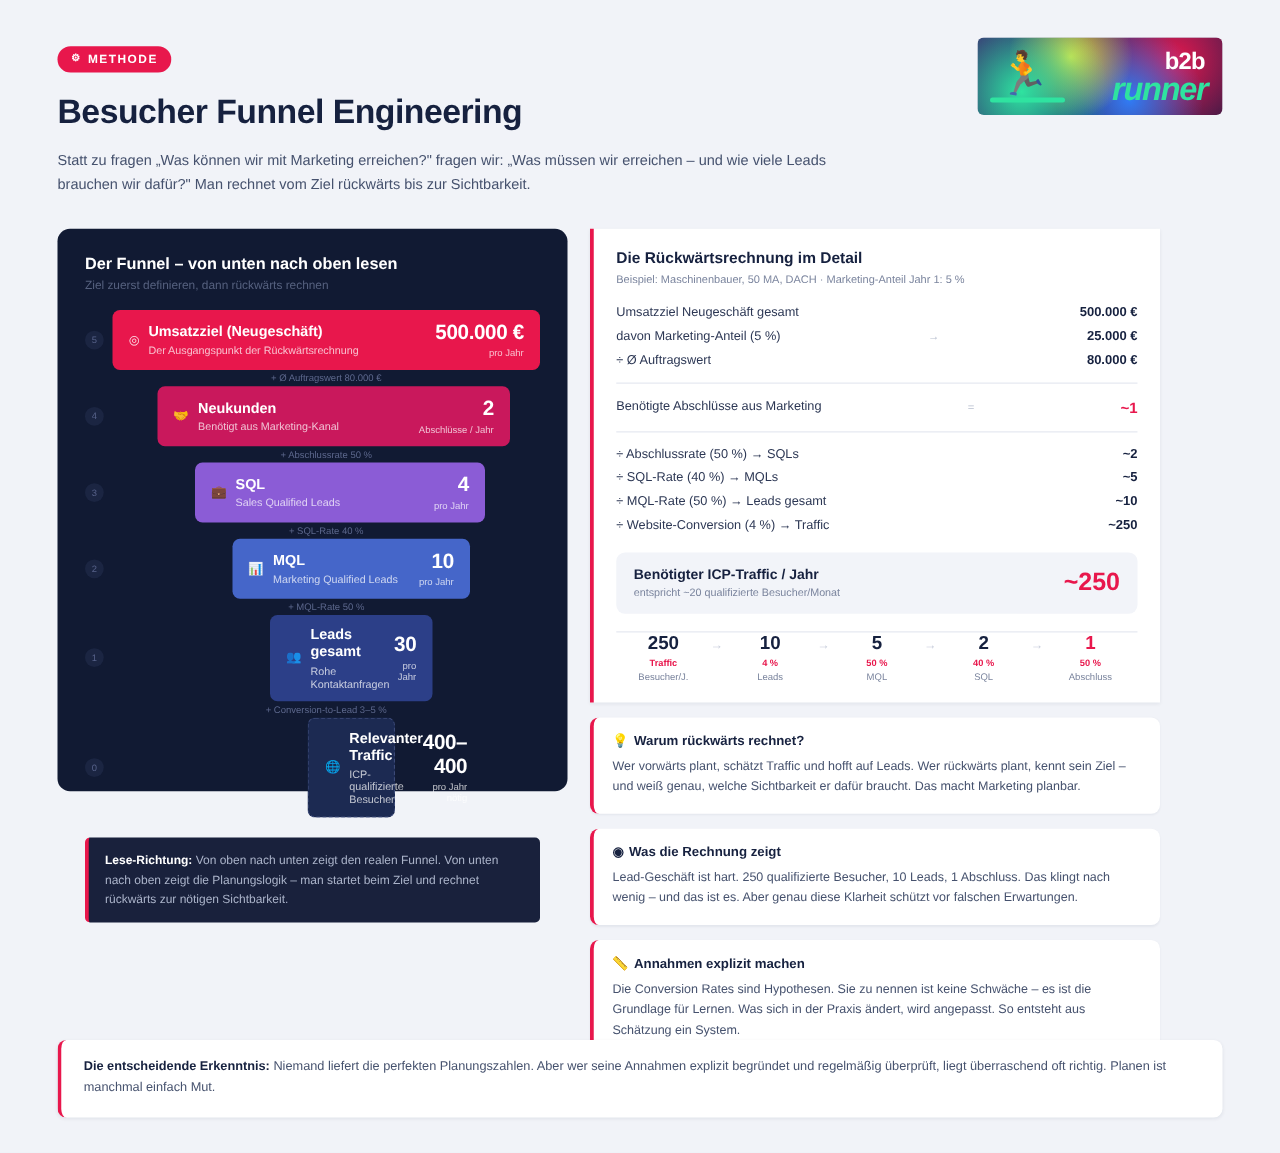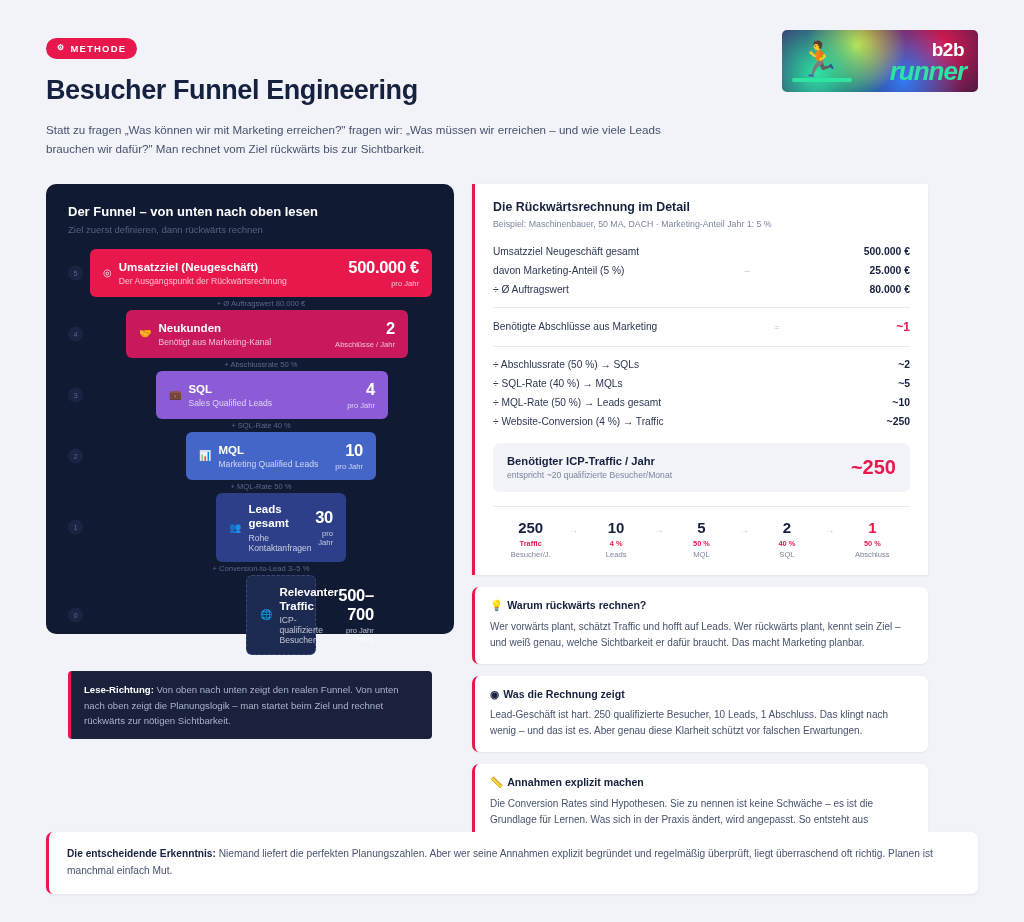--- a/index.html
+++ b/index.html
@@ -151,21 +151,21 @@
     margin-top: 12px;
     background: #f2f4f9; border-radius: 7px;
     padding: 12px 14px;
     display: flex; align-items: center; justify-content: space-between;
   }
   .traffic-box .tb-title { font-size: 11.2px; font-weight: bold; color: #16213f; }
   .traffic-box .tb-sub { font-size: 8.6px; color: #7b859e; margin-top: 3px; }
   .traffic-box .tb-val { font-size: 20px; font-weight: bold; color: #e8174c; }
 
   .chain {
-    margin-top: 14px; padding-top: 12px; border-top: 1px solid #e6e9f1;
+    margin-top: 14px; border-top: 1px solid #e6e9f1;
     display: flex; align-items: flex-start; justify-content: space-between;
   }
   .chain-item { text-align: center; flex: 1; }
   .chain-item .ci-val { font-size: 15px; font-weight: bold; color: #16213f; }
   .chain-item.last .ci-val { color: #e8174c; }
   .chain-item .ci-rate { font-size: 7.4px; color: #e8174c; margin-top: 3px; font-weight: bold; }
   .chain-item .ci-label { font-size: 7.6px; color: #7b859e; margin-top: 2px; }
   .chain-arrow { color: #c6ccda; font-size: 10px; padding-top: 5px; }
 
   .note-card {
@@ -313,21 +313,21 @@
             <div class="f-step-num">0</div>
             <div class="f-bar" style="background:#1c2a52;border:1px dashed #3c4a78;margin-left:178px;margin-right:116px;">
               <div class="f-left">
                 <span class="f-ico">🌐</span>
                 <div>
                   <div class="f-name">Relevanter Traffic</div>
                   <div class="f-desc">ICP-qualifizierte Besucher</div>
                 </div>
               </div>
               <div class="f-right">
-                <div class="f-val">500–700</div>
+                <div class="f-val">400–400</div>
                 <div class="f-unit">pro Jahr nötig</div>
               </div>
             </div>
           </div>
 
         </div>
 
         <div class="lese">
           <b>Lese-Richtung:</b>
           <span>Von oben nach unten zeigt den realen Funnel. Von unten nach oben zeigt die Planungslogik – man startet beim Ziel und rechnet rückwärts zur nötigen Sichtbarkeit.</span>
@@ -422,21 +422,21 @@
           <div class="chain-item last">
             <div class="ci-val">1</div>
             <div class="ci-rate">50 %</div>
             <div class="ci-label">Abschluss</div>
           </div>
         </div>
       </div>
 
       <div class="note-card">
         <h4>
-          <span class="n-ico">💡</span><span>Warum rückwärts rechnen?</span>
+          <span class="n-ico">💡</span><span>Warum rückwärts rechnet?</span>
         </h4>
         <p>Wer vorwärts plant, schätzt Traffic und hofft auf Leads. Wer rückwärts plant, kennt sein Ziel – und weiß genau, welche Sichtbarkeit er dafür braucht. Das macht Marketing planbar.</p>
       </div>
 
       <div class="note-card">
         <h4>
           <span class="n-ico">◉</span><span>Was die Rechnung zeigt</span>
         </h4>
         <p>Lead-Geschäft ist hart. 250 qualifizierte Besucher, 10 Leads, 1 Abschluss. Das klingt nach wenig – und das ist es. Aber genau diese Klarheit schützt vor falschen Erwartungen.</p>
       </div>

